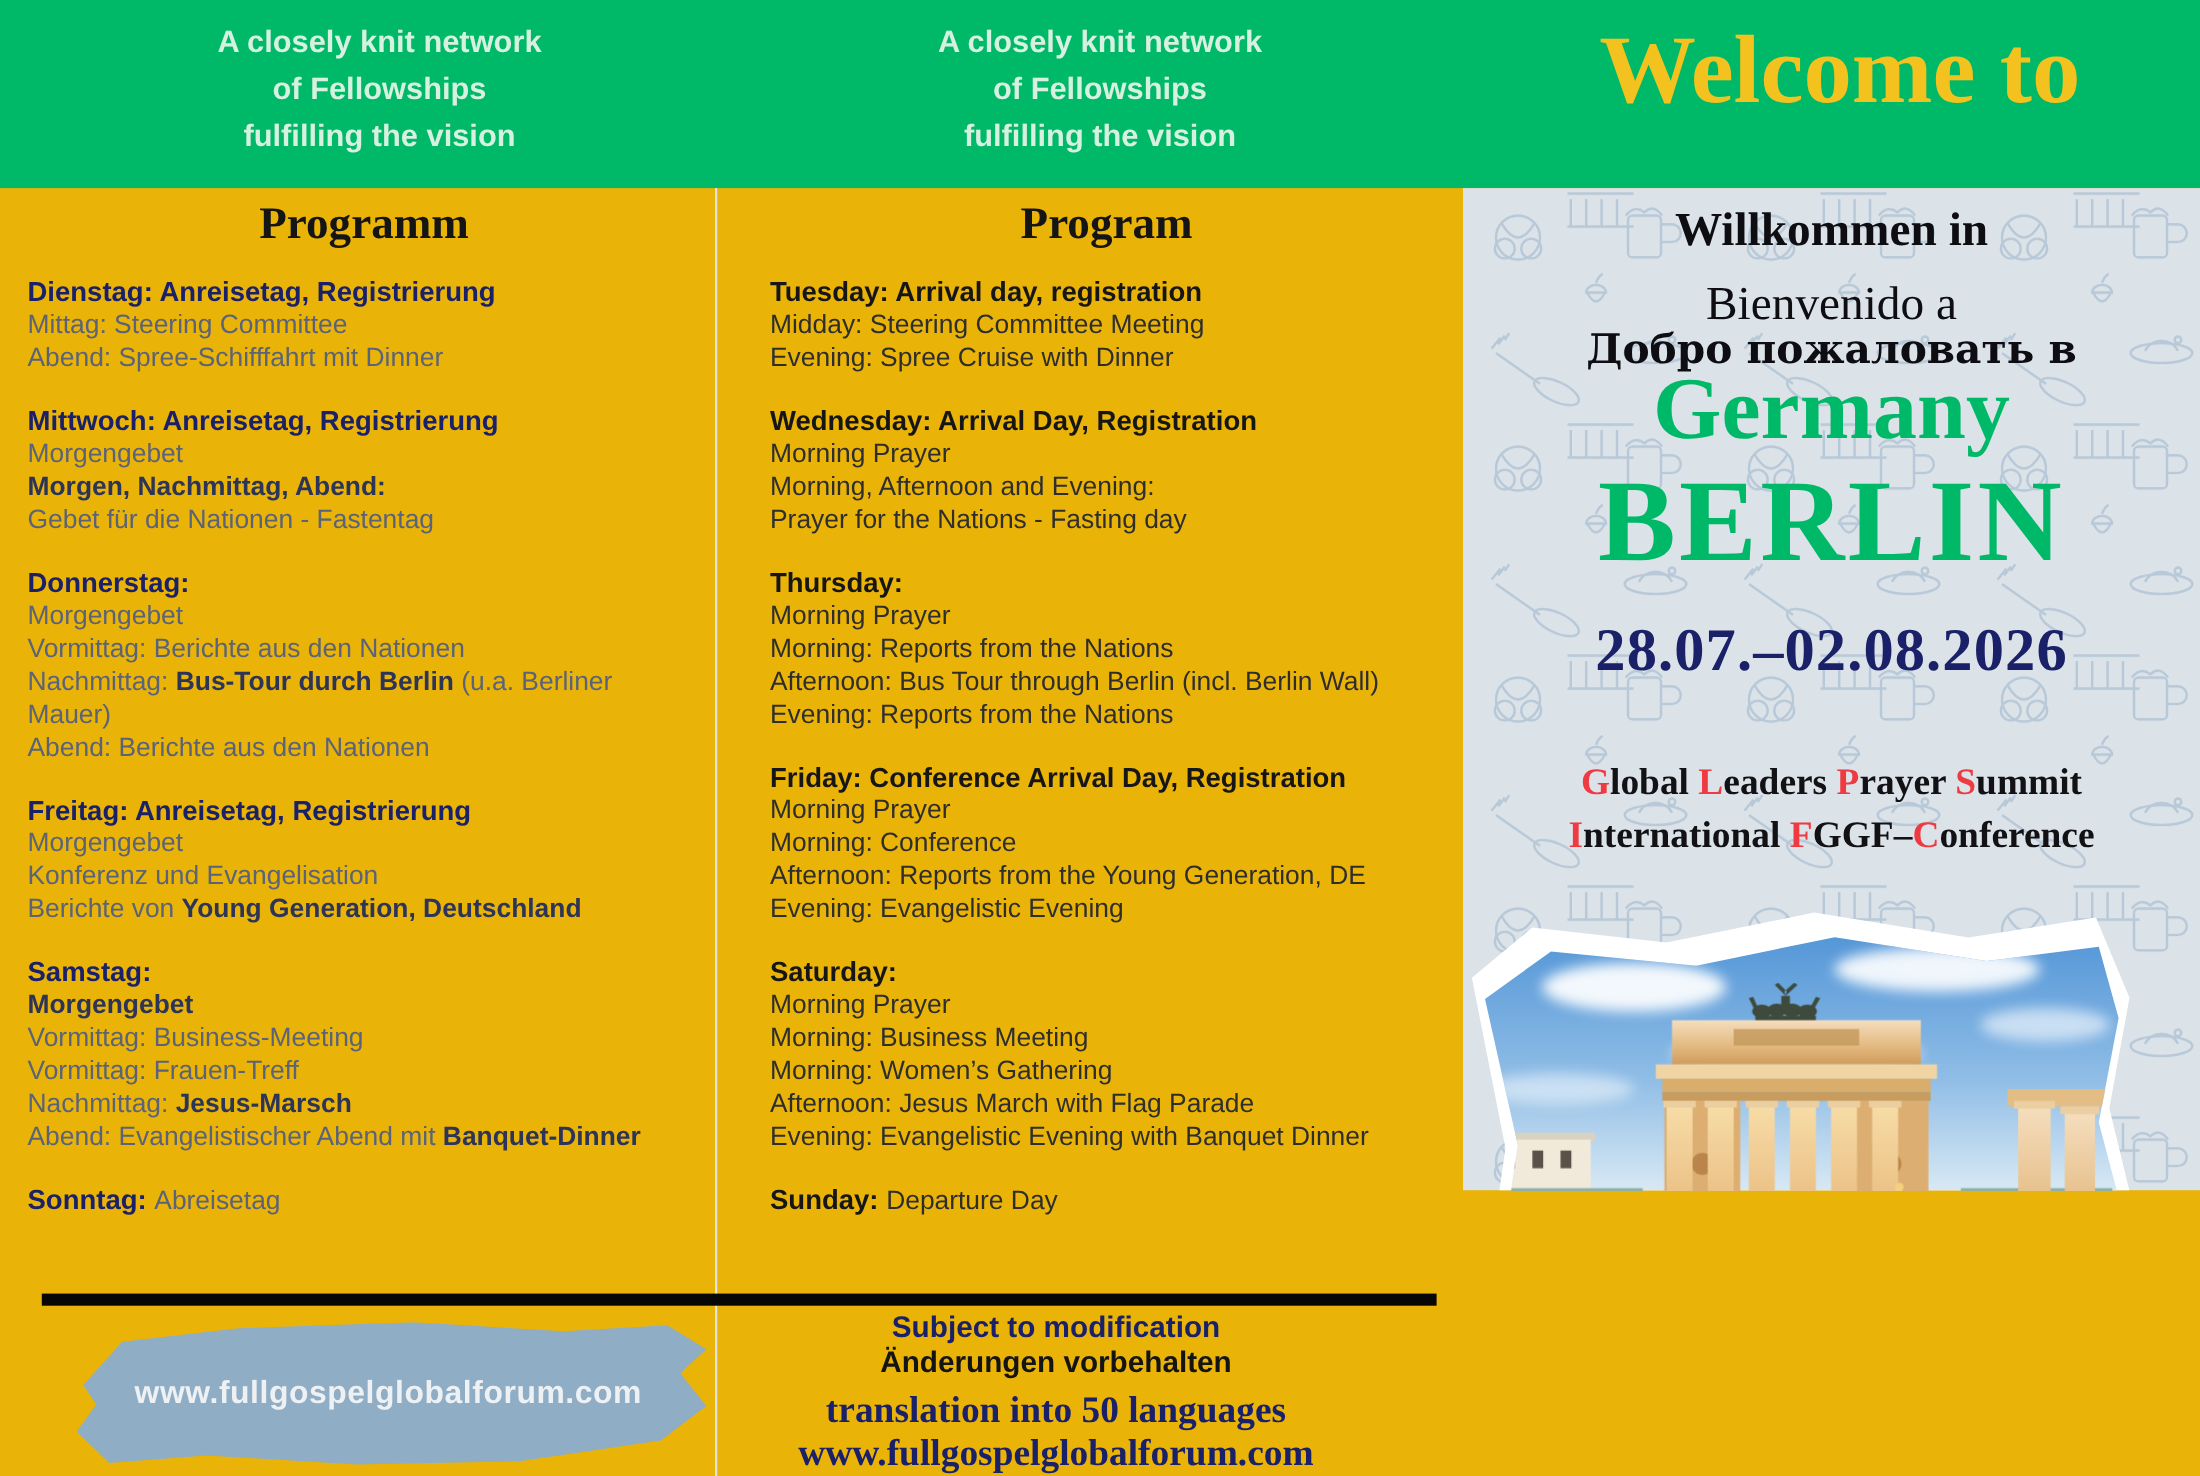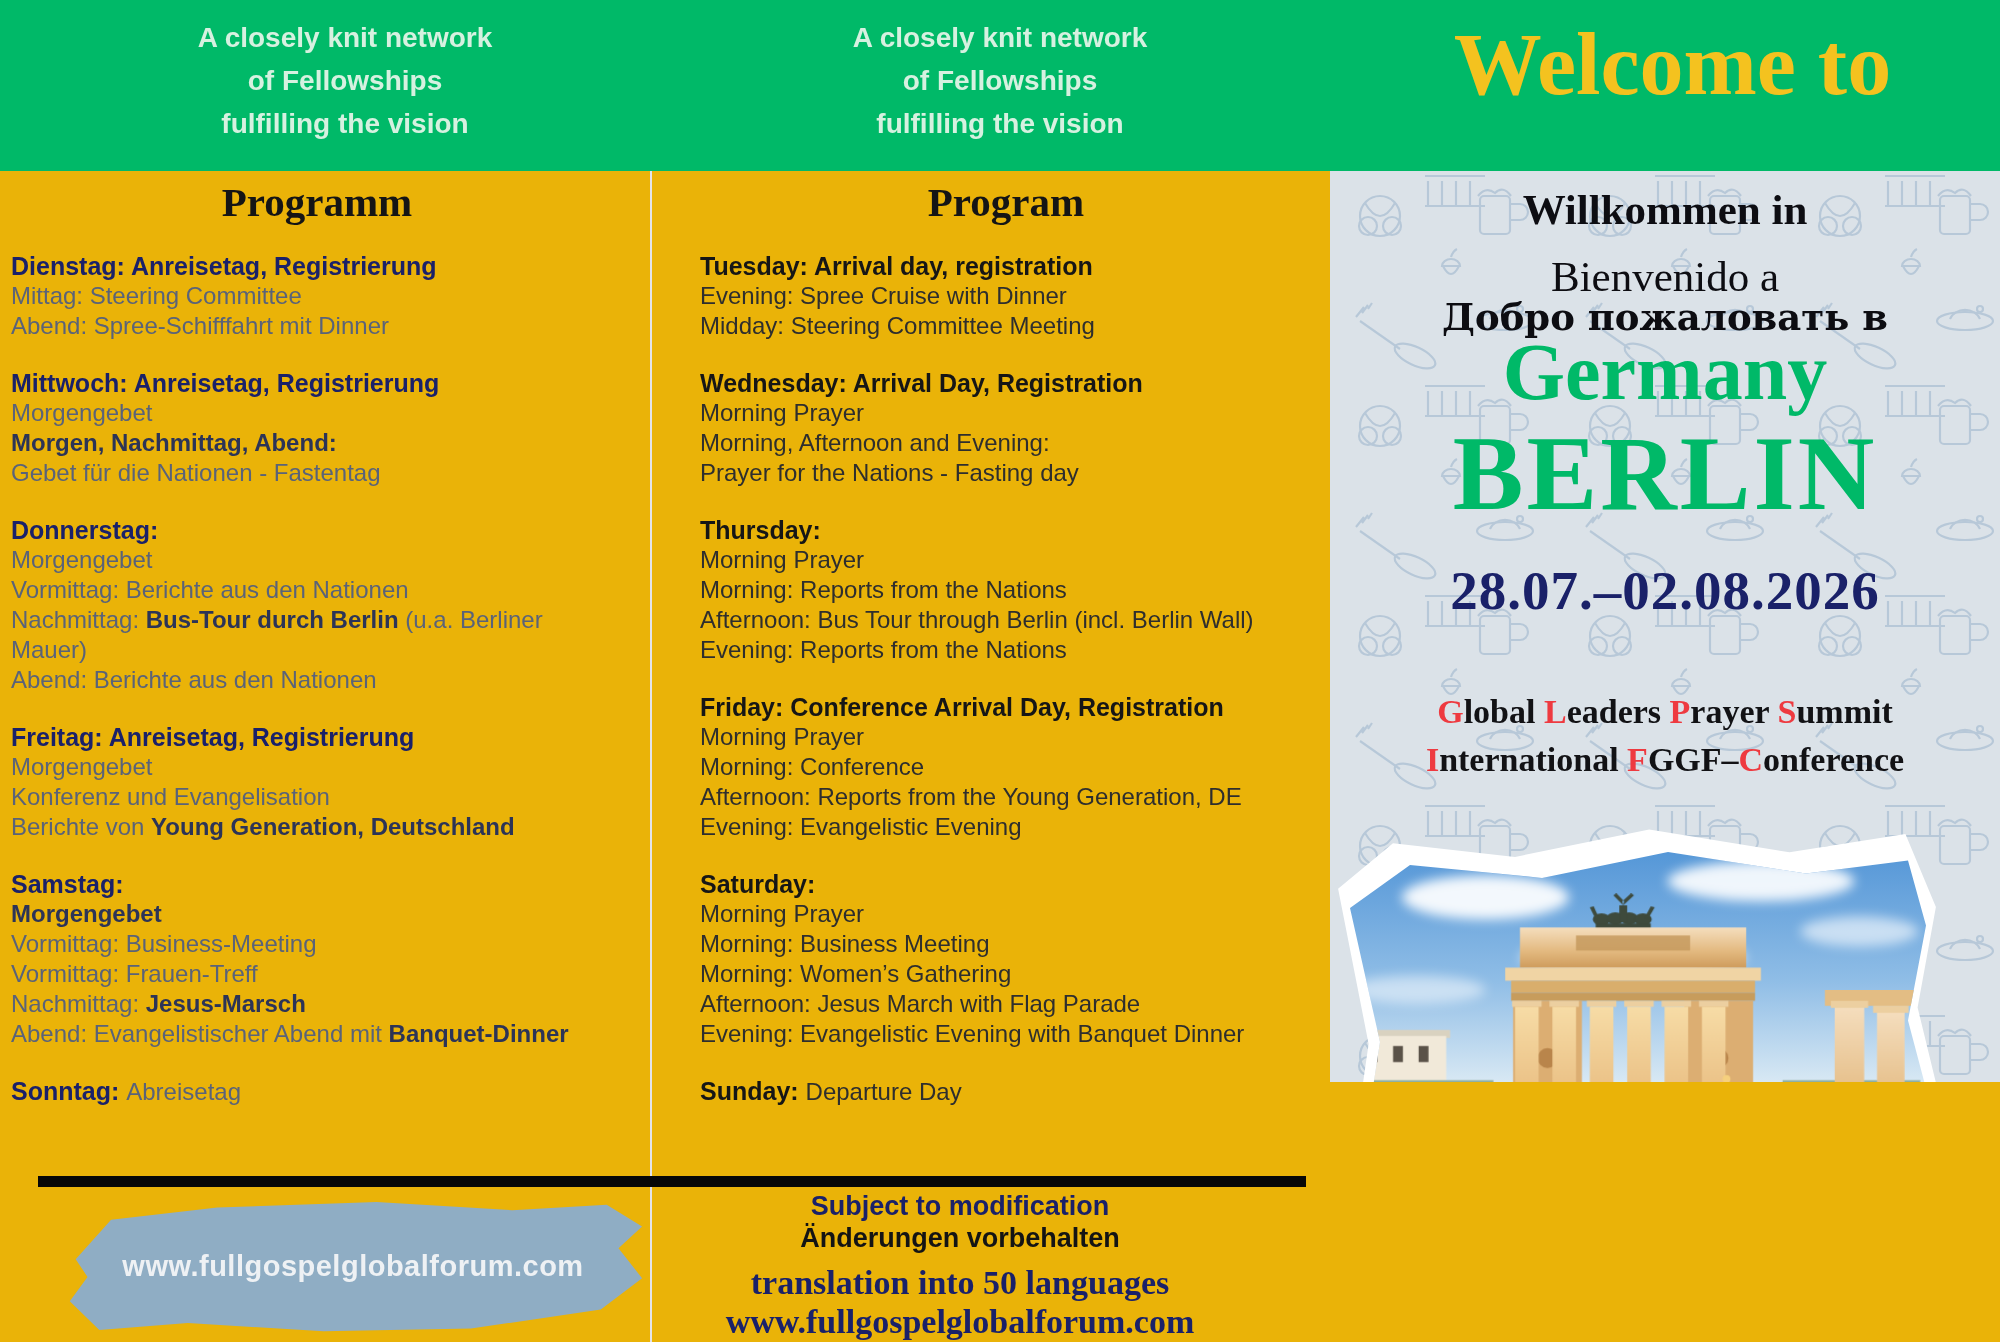--- a/index.html
+++ b/index.html
@@ -13,21 +13,21 @@
   .tagline-left{left:80px;width:530px;}
   .tagline-mid{left:720px;width:560px;}
   .welcome{position:absolute;left:1350px;top:10px;width:645px;text-align:center;
            font-family:"Liberation Serif",serif;font-weight:900;font-size:88px;line-height:1.25;
            color:var(--yellow,#f4c21f);}
 
   .fold-line{position:absolute;left:650px;top:171px;width:2px;height:1171px;background:#e4e4e8;}
 
   
   .col{position:absolute;top:180px;width:612px;}
-  .col-left{left:11px;}
+  .col-left{left:25px;}
   .col-mid{left:700px;}
   .ptitle{margin:0 0 26px 0;width:100%;text-align:center;color:#151515;
           font-family:"Liberation Serif",serif;font-weight:900;font-size:41px;line-height:1.1;}
   .psec{margin-bottom:27px;}
   .phead{font-weight:bold;font-size:25px;line-height:30px;}
   .col-left .phead{color:var(--navy,#1a2169);}
   .col-mid  .phead{color:#161616;}
   .pline{font-size:24px;line-height:30px;}
   .col-left .pline{color:#5a6379;}
   .col-left .pline .strong{color:#2c3457;font-weight:bold;}
@@ -134,22 +134,22 @@
           <div class="pline"><span class="phead inline">Sonntag: </span><span>Abreisetag</span></div>
         </div>
       </div>
   </section>
 
   <section class="col col-mid">
     <h2 class="ptitle">Program</h2>
     <div id="mid-sections">
         <div class="psec">
           <div class="phead">Tuesday: Arrival day, registration</div>
+          <div class="pline"><span>Midday: Steering Committee Meeting</span></div>
           <div class="pline"><span>Evening: Spree Cruise with Dinner</span></div>
-          <div class="pline"><span>Midday: Steering Committee Meeting</span></div>
         </div>
         <div class="psec">
           <div class="phead">Wednesday: Arrival Day, Registration</div>
           <div class="pline"><span>Morning Prayer</span></div>
           <div class="pline"><span>Morning, Afternoon and Evening:</span></div>
           <div class="pline"><span>Prayer for the Nations - Fasting day</span></div>
         </div>
         <div class="psec">
           <div class="phead">Thursday:</div>
           <div class="pline"><span>Morning Prayer</span></div>

